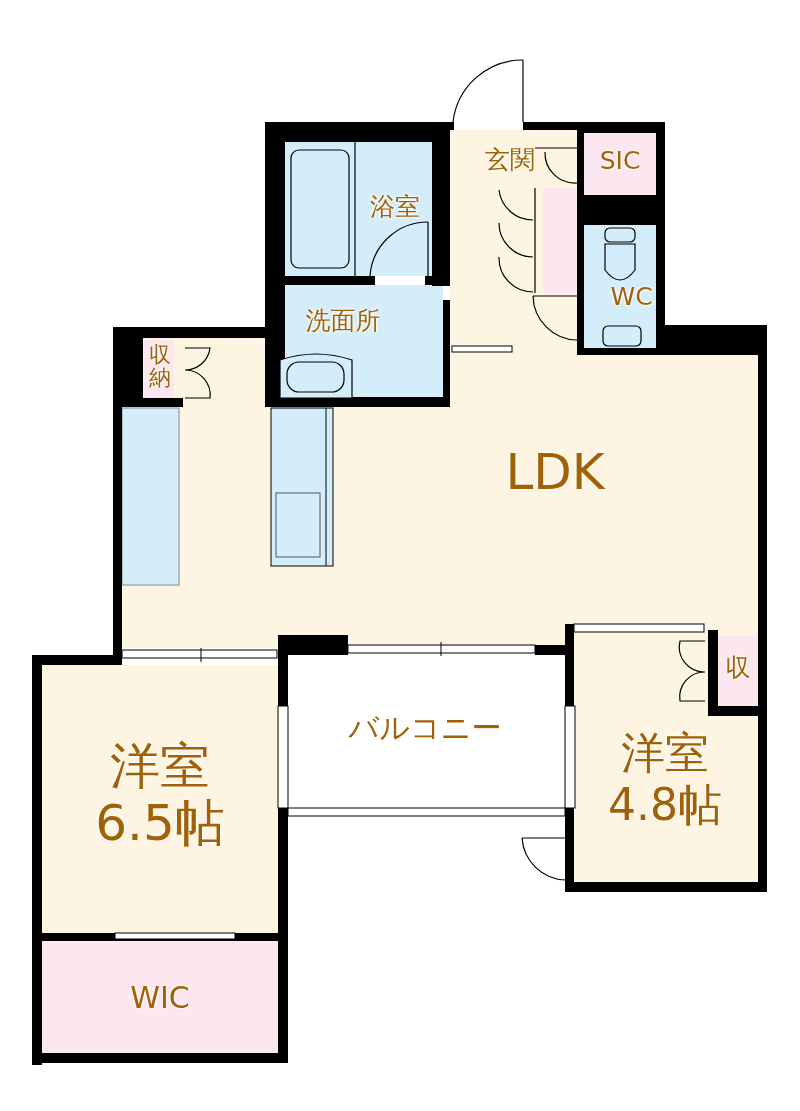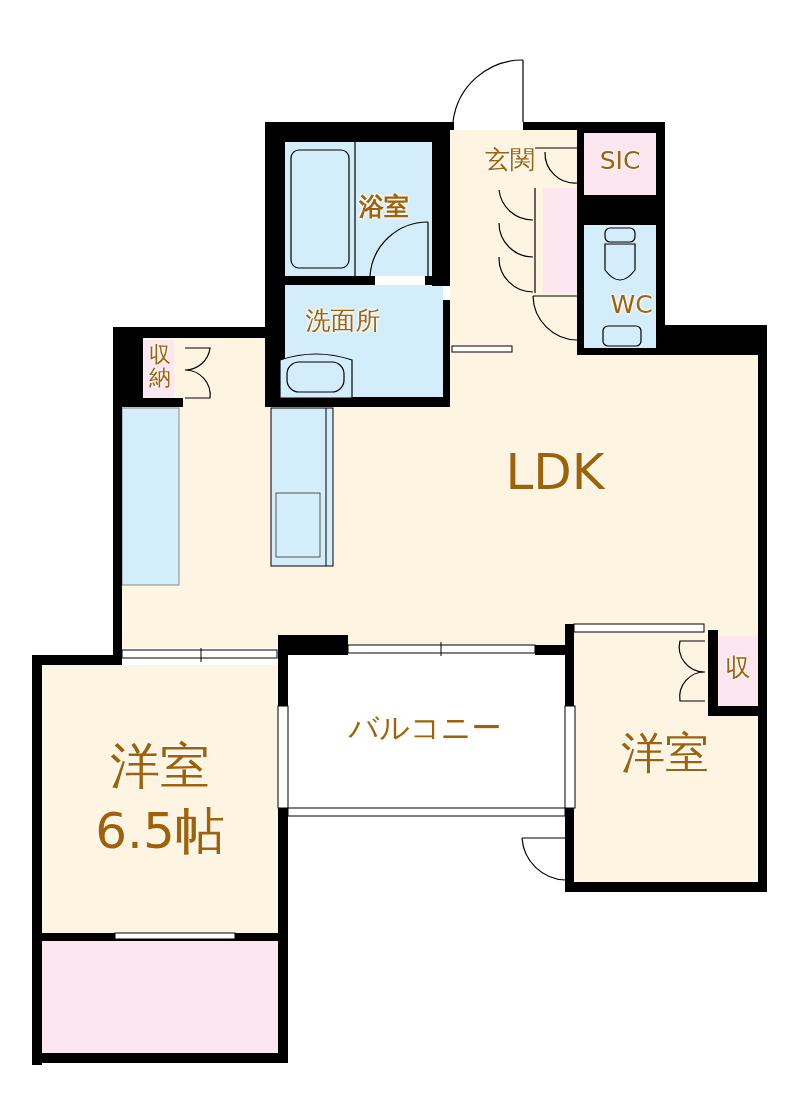--- a/index.html
+++ b/index.html
@@ -144,26 +144,28 @@
     <path d="M705,641 L680,641 A25,25 0 0 0 705,672 A25,25 0 0 0 680,701 L705,701"></path>
 
     <path d="M522,838 A45,45 0 0 0 566,880"></path>
     <line x1="522" y1="838" x2="566" y2="838"></line>
   </g>
 </svg>
 
 <div class="lbl big" style="left:480px;top:446px;width:150px;">LDK</div>
 
 <div class="lbl big" style="left:80px;top:740px;width:160px;">洋室</div>
-<div class="lbl big" style="left:70px;top:797px;width:180px;margin-top:8px;">6.5帖</div>
+<div class="lbl big" style="left:70px;top:797px;width:180px;">6.5帖</div>
 
 <div class="lbl big" style="left:595px;top:730px;width:140px;font-size:44px;">洋室</div>
+<div class="lbl big" style="left:590px;top:782px;width:150px;font-size:44px;">4.8帖</div>
 
 <div class="lbl mid" style="left:325px;top:712px;width:200px;text-align:center;">バルコニー</div>
 
-<div class="lbl sm" style="left:349px;top:194px;width:70px;font-weight:bold;">浴室</div>
+<div class="lbl sm" style="left:360px;top:194px;width:70px;">浴室</div>
 <div class="lbl sm" style="left:288px;top:308px;width:110px;text-align:center;">洗面所</div>
 <div class="lbl sm" style="left:470px;top:147px;width:80px;">玄関</div>
 <div class="lbl sm" style="left:584px;top:148px;width:72px;">SIC</div>
-<div class="lbl sm" style="left:584px;top:292px;width:95px;">WC</div>
+<div class="lbl sm" style="left:584px;top:284px;width:95px;">WC</div>
+<div class="lbl sm" style="left:100px;top:982px;width:120px;font-size:30px;">WIC</div>
 <div class="lbl vert" style="left:147px;top:343px;width:24px;white-space:normal;word-break:break-all;text-align:right;">収納</div>
 <div class="lbl sm" style="left:719px;top:655px;width:38px;">収</div>
 </div>
 
 </body></html>

